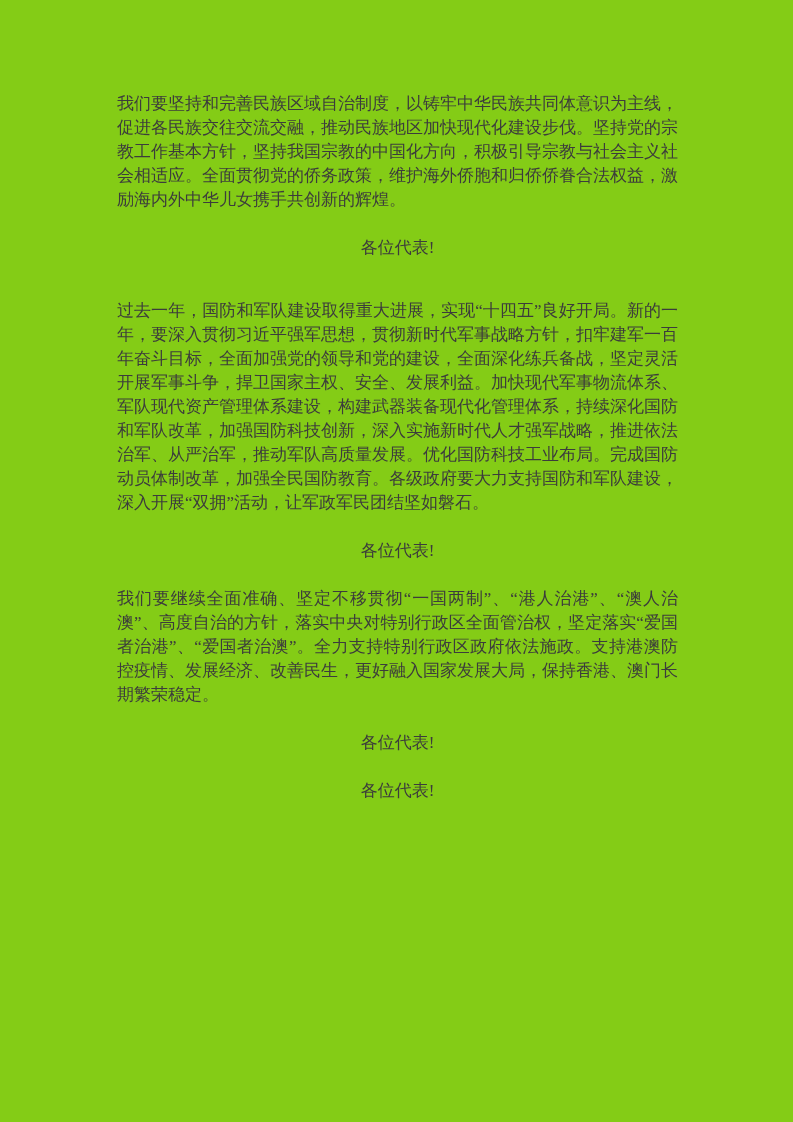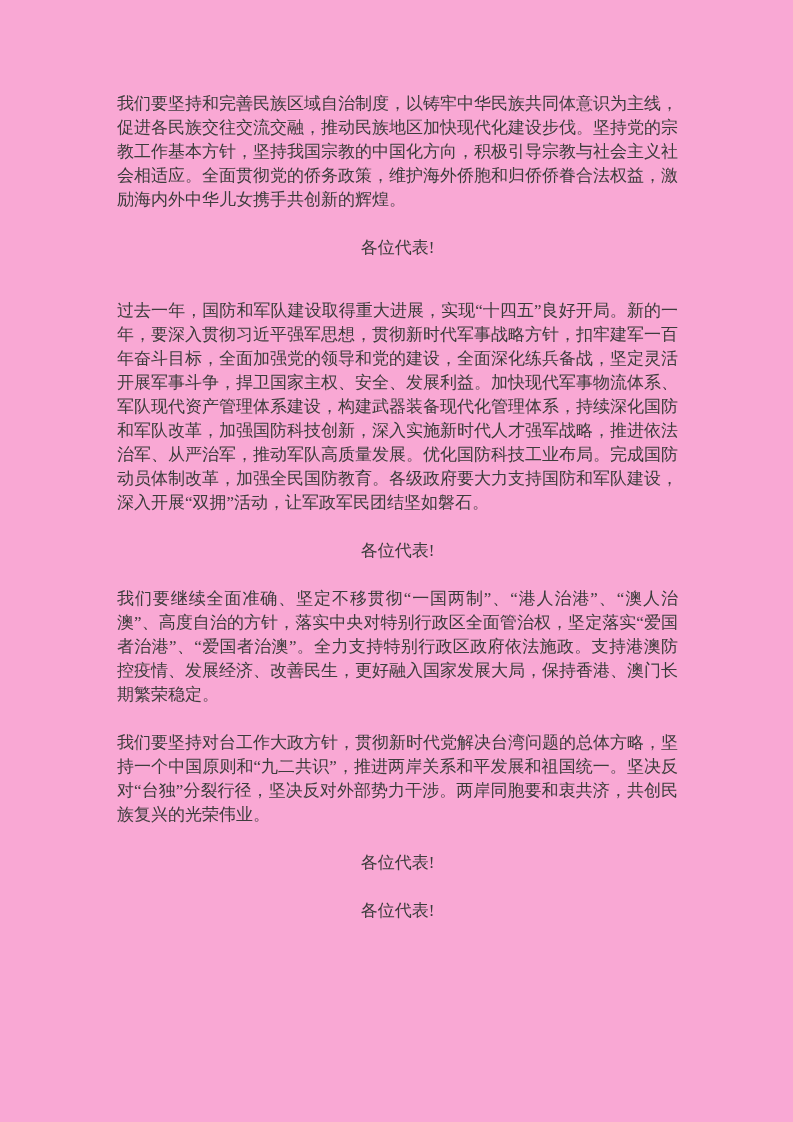--- a/index.html
+++ b/index.html
@@ -30,24 +30,23 @@
     letter-spacing: 0;
     word-break: break-all;
   }
   p.block.salutation {
     text-align: center;
   }
 </style>
 </head>
 <body>
 
-<main class="page" style="background: #f9a8d4;">
+<main class="page" style="background: #84cc16;">
   <div class="doc" id="doc-blocks">
       <p class="block paragraph" style="color: rgb(60, 60, 60);">我们要坚持和完善民族区域自治制度，以铸牢中华民族共同体意识为主线，促进各民族交往交流交融，推动民族地区加快现代化建设步伐。坚持党的宗教工作基本方针，坚持我国宗教的中国化方向，积极引导宗教与社会主义社会相适应。全面贯彻党的侨务政策，维护海外侨胞和归侨侨眷合法权益，激励海内外中华儿女携手共创新的辉煌。</p>
       <p class="block salutation" style="color: rgb(60, 60, 60);">各位代表!</p>
       <p class="block paragraph" style="color: rgb(60, 60, 60); margin-top: 39px;">过去一年，国防和军队建设取得重大进展，实现“十四五”良好开局。新的一年，要深入贯彻习近平强军思想，贯彻新时代军事战略方针，扣牢建军一百年奋斗目标，全面加强党的领导和党的建设，全面深化练兵备战，坚定灵活开展军事斗争，捍卫国家主权、安全、发展利益。加快现代军事物流体系、军队现代资产管理体系建设，构建武器装备现代化管理体系，持续深化国防和军队改革，加强国防科技创新，深入实施新时代人才强军战略，推进依法治军、从严治军，推动军队高质量发展。优化国防科技工业布局。完成国防动员体制改革，加强全民国防教育。各级政府要大力支持国防和军队建设，深入开展“双拥”活动，让军政军民团结坚如磐石。</p>
       <p class="block salutation" style="color: rgb(60, 60, 60);">各位代表!</p>
       <p class="block paragraph" style="color: rgb(60, 60, 60);">我们要继续全面准确、坚定不移贯彻“一国两制”、“港人治港”、“澳人治澳”、高度自治的方针，落实中央对特别行政区全面管治权，坚定落实“爱国者治港”、“爱国者治澳”。全力支持特别行政区政府依法施政。支持港澳防控疫情、发展经济、改善民生，更好融入国家发展大局，保持香港、澳门长期繁荣稳定。</p>
-      <p class="block paragraph" style="color: rgb(60, 60, 60);">我们要坚持对台工作大政方针，贯彻新时代党解决台湾问题的总体方略，坚持一个中国原则和“九二共识”，推进两岸关系和平发展和祖国统一。坚决反对“台独”分裂行径，坚决反对外部势力干涉。两岸同胞要和衷共济，共创民族复兴的光荣伟业。</p>
       <p class="block salutation" style="color: rgb(60, 60, 60);">各位代表!</p>
       <p class="block salutation" style="color: rgb(60, 60, 60);">各位代表!</p>
     </div>
 </main>
 
 </body></html>

